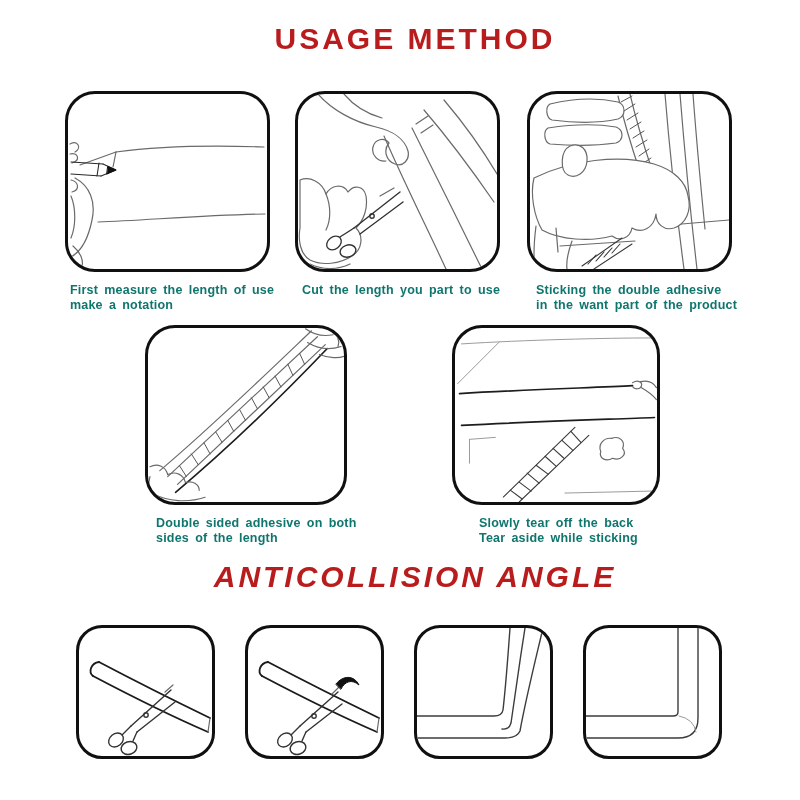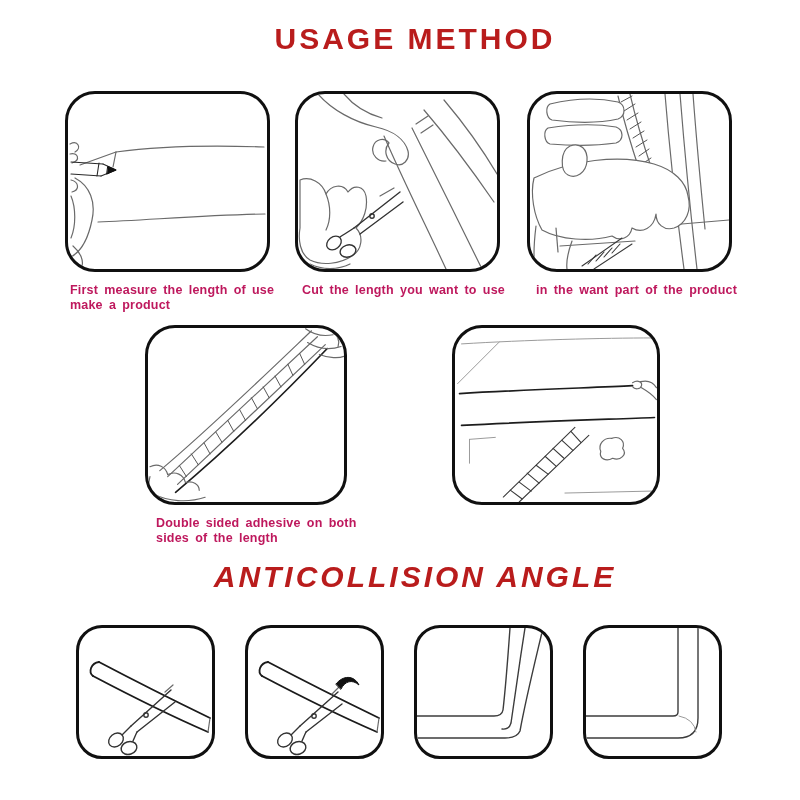--- a/index.html
+++ b/index.html
@@ -9,21 +9,21 @@
   .title{position:absolute;left:15px;width:100%;text-align:center;
          font-size:30px;line-height:34px;font-weight:bold;color:#b91c1c;
          letter-spacing:3px;white-space:nowrap;}
 
   .panel{position:absolute;box-sizing:border-box;border:3px solid #101010;
          border-radius:30px;background:#fff;margin:0;padding:0;overflow:hidden;}
   .panel.small{border-radius:26px;}
   .panel svg{display:block;width:100%;height:100%;}
 
   .cap{position:absolute;font-size:12.5px;line-height:15px;font-weight:bold;
-       color:#be185d;letter-spacing:.2px;word-spacing:2.5px;white-space:nowrap;}
+       color:#0f766e;letter-spacing:.2px;word-spacing:2.5px;white-space:nowrap;}
 
   
   svg path, svg circle, svg ellipse{fill:none;stroke-linecap:round;stroke-linejoin:round;}
   .sk{stroke:#6a6a6a;stroke-width:1.2;}
   .fnt{stroke:#9a9a9a;stroke-width:1;}
   .ink{stroke:#1d1d1d;stroke-width:1.7;}
   .pen{stroke:#2a2a2a;stroke-width:1.1;}
   .fill-ink{fill:#111;stroke:#111;stroke-width:1;}
   .blob{fill:#ffffff;stroke:#6a6a6a;stroke-width:1.2;}
   .scis{stroke:#333333;stroke-width:1.4;}
@@ -133,27 +133,28 @@
         <path d="M58,170 L66,161"></path>
           <path d="M66,167 L74,158"></path>
         <path d="M74,163 L82,154"></path>
           <path d="M82,159 L90,150"></path>
       </g>
     </svg>
   </figure>
 
   <div class="cap" style="left:70px;top:283px;">
     <div>First measure the length of use</div>
-    <div>make a product</div>
+    <div>make a notation</div>
   </div>
   <div class="cap" style="left:302px;top:283px;">
-    <div>Cut the length you want to use</div>
+    <div>Cut the length you part to use</div>
     <div></div>
   </div>
   <div class="cap" style="left:536px;top:283px;">
+    <div>Sticking the double adhesive</div>
     <div>in the want part of the product</div>
   </div>
 
   <figure class="panel" style="left:145px;top:325px;width:202px;height:180px;">
     <svg viewBox="0 0 199 175">
       <path class="ink" d="M28,166 C78,124 138,66 182,20"></path>
       <path class="sk" d="M12,144 C62,102 122,44 166,2"></path>
       <path class="sk" d="M20,150 L172,8"></path>
       <path class="sk" d="M30,158 L180,16"></path>
       <g class="hat">
@@ -214,20 +215,24 @@
         <path d="M110,166 L198,164"></path>
       </g>
       <path class="sk" d="M146,124 C143,117 149,110 157,111 C165,108 171,114 168,121 C173,127 166,134 158,131 C151,135 144,131 146,124 Z"></path>
     </svg>
   </figure>
 
   <div class="cap" style="left:156px;top:516px;">
     <div>Double sided adhesive on both</div>
     <div>sides of the length</div>
   </div>
+  <div class="cap" style="left:479px;top:516px;">
+    <div>Slowly tear off the back</div>
+    <div>Tear aside while sticking</div>
+  </div>
 
   <div class="title" style="top:560px;font-style:italic;">ANTICOLLISION ANGLE</div>
 
   <figure class="panel small" style="left:76px;top:625px;width:139px;height:134px;">
     <svg viewBox="0 0 133 128">
       <g class="strip">
         <path d="M20,34 C58,54 98,74 131,90"></path>
         <path d="M14,48 C52,68 92,88 129,104"></path>
         <path d="M20,34 C12,35 9,44 14,48"></path>
       </g>

